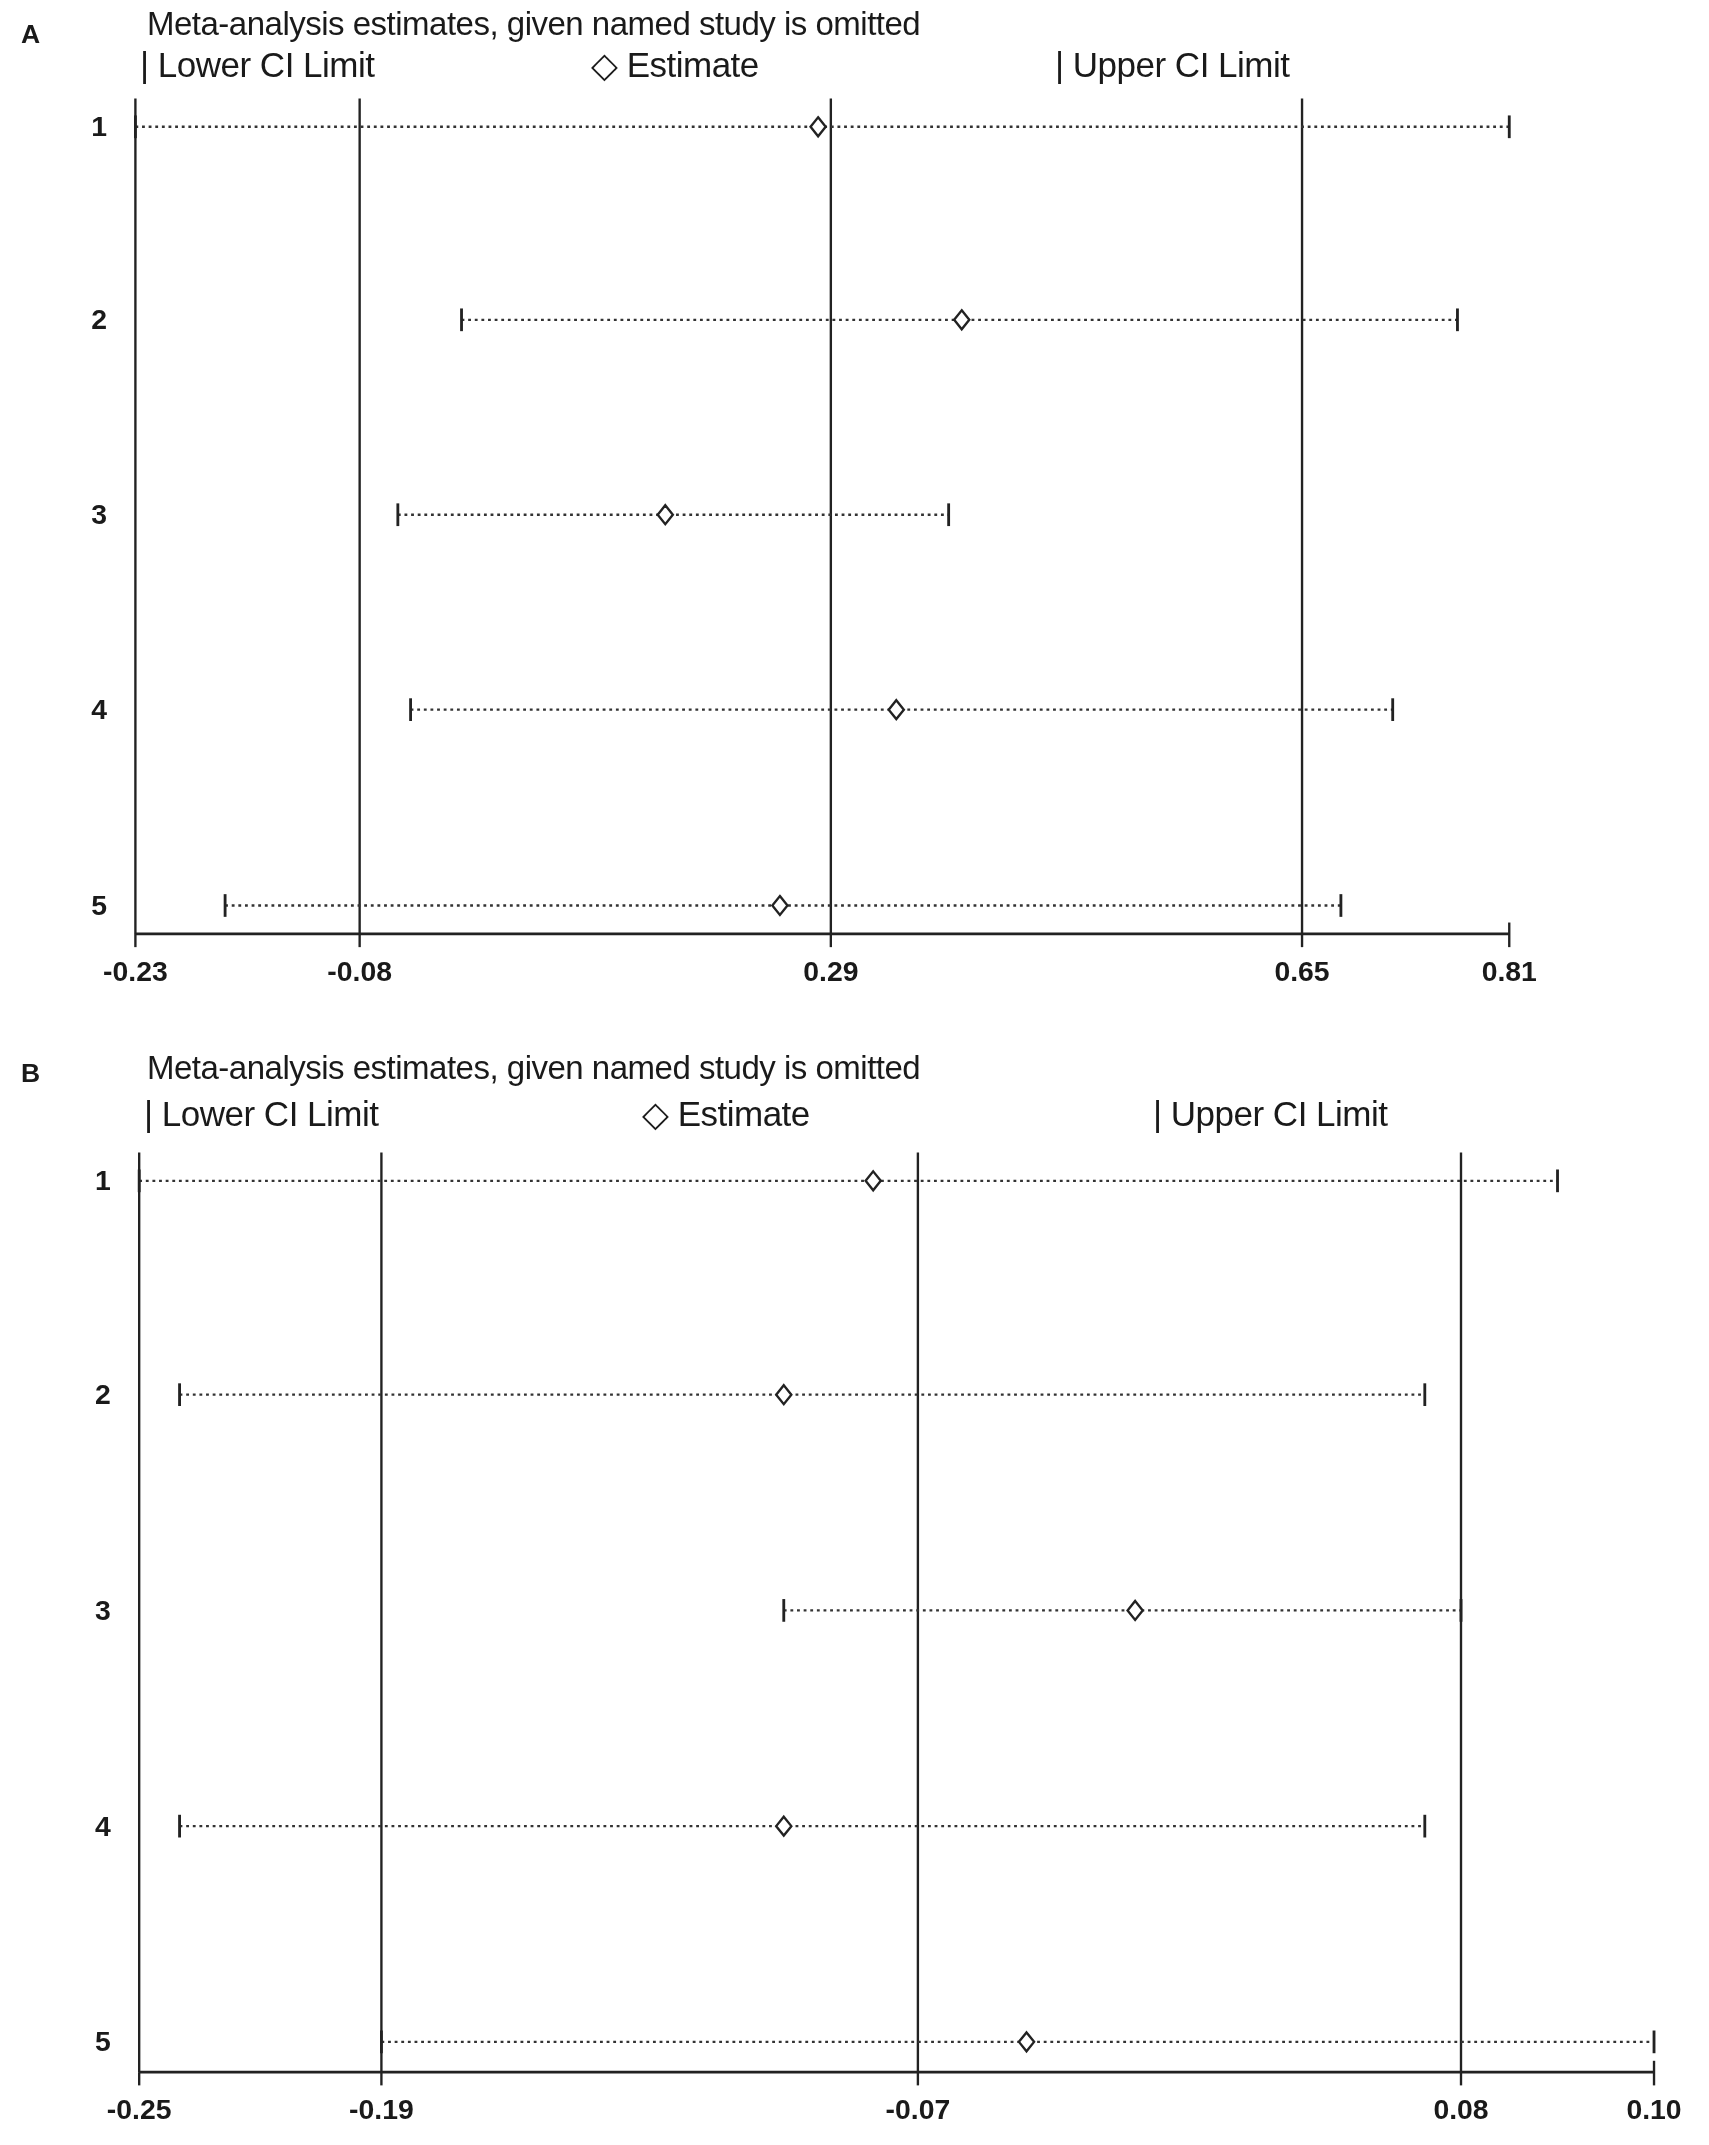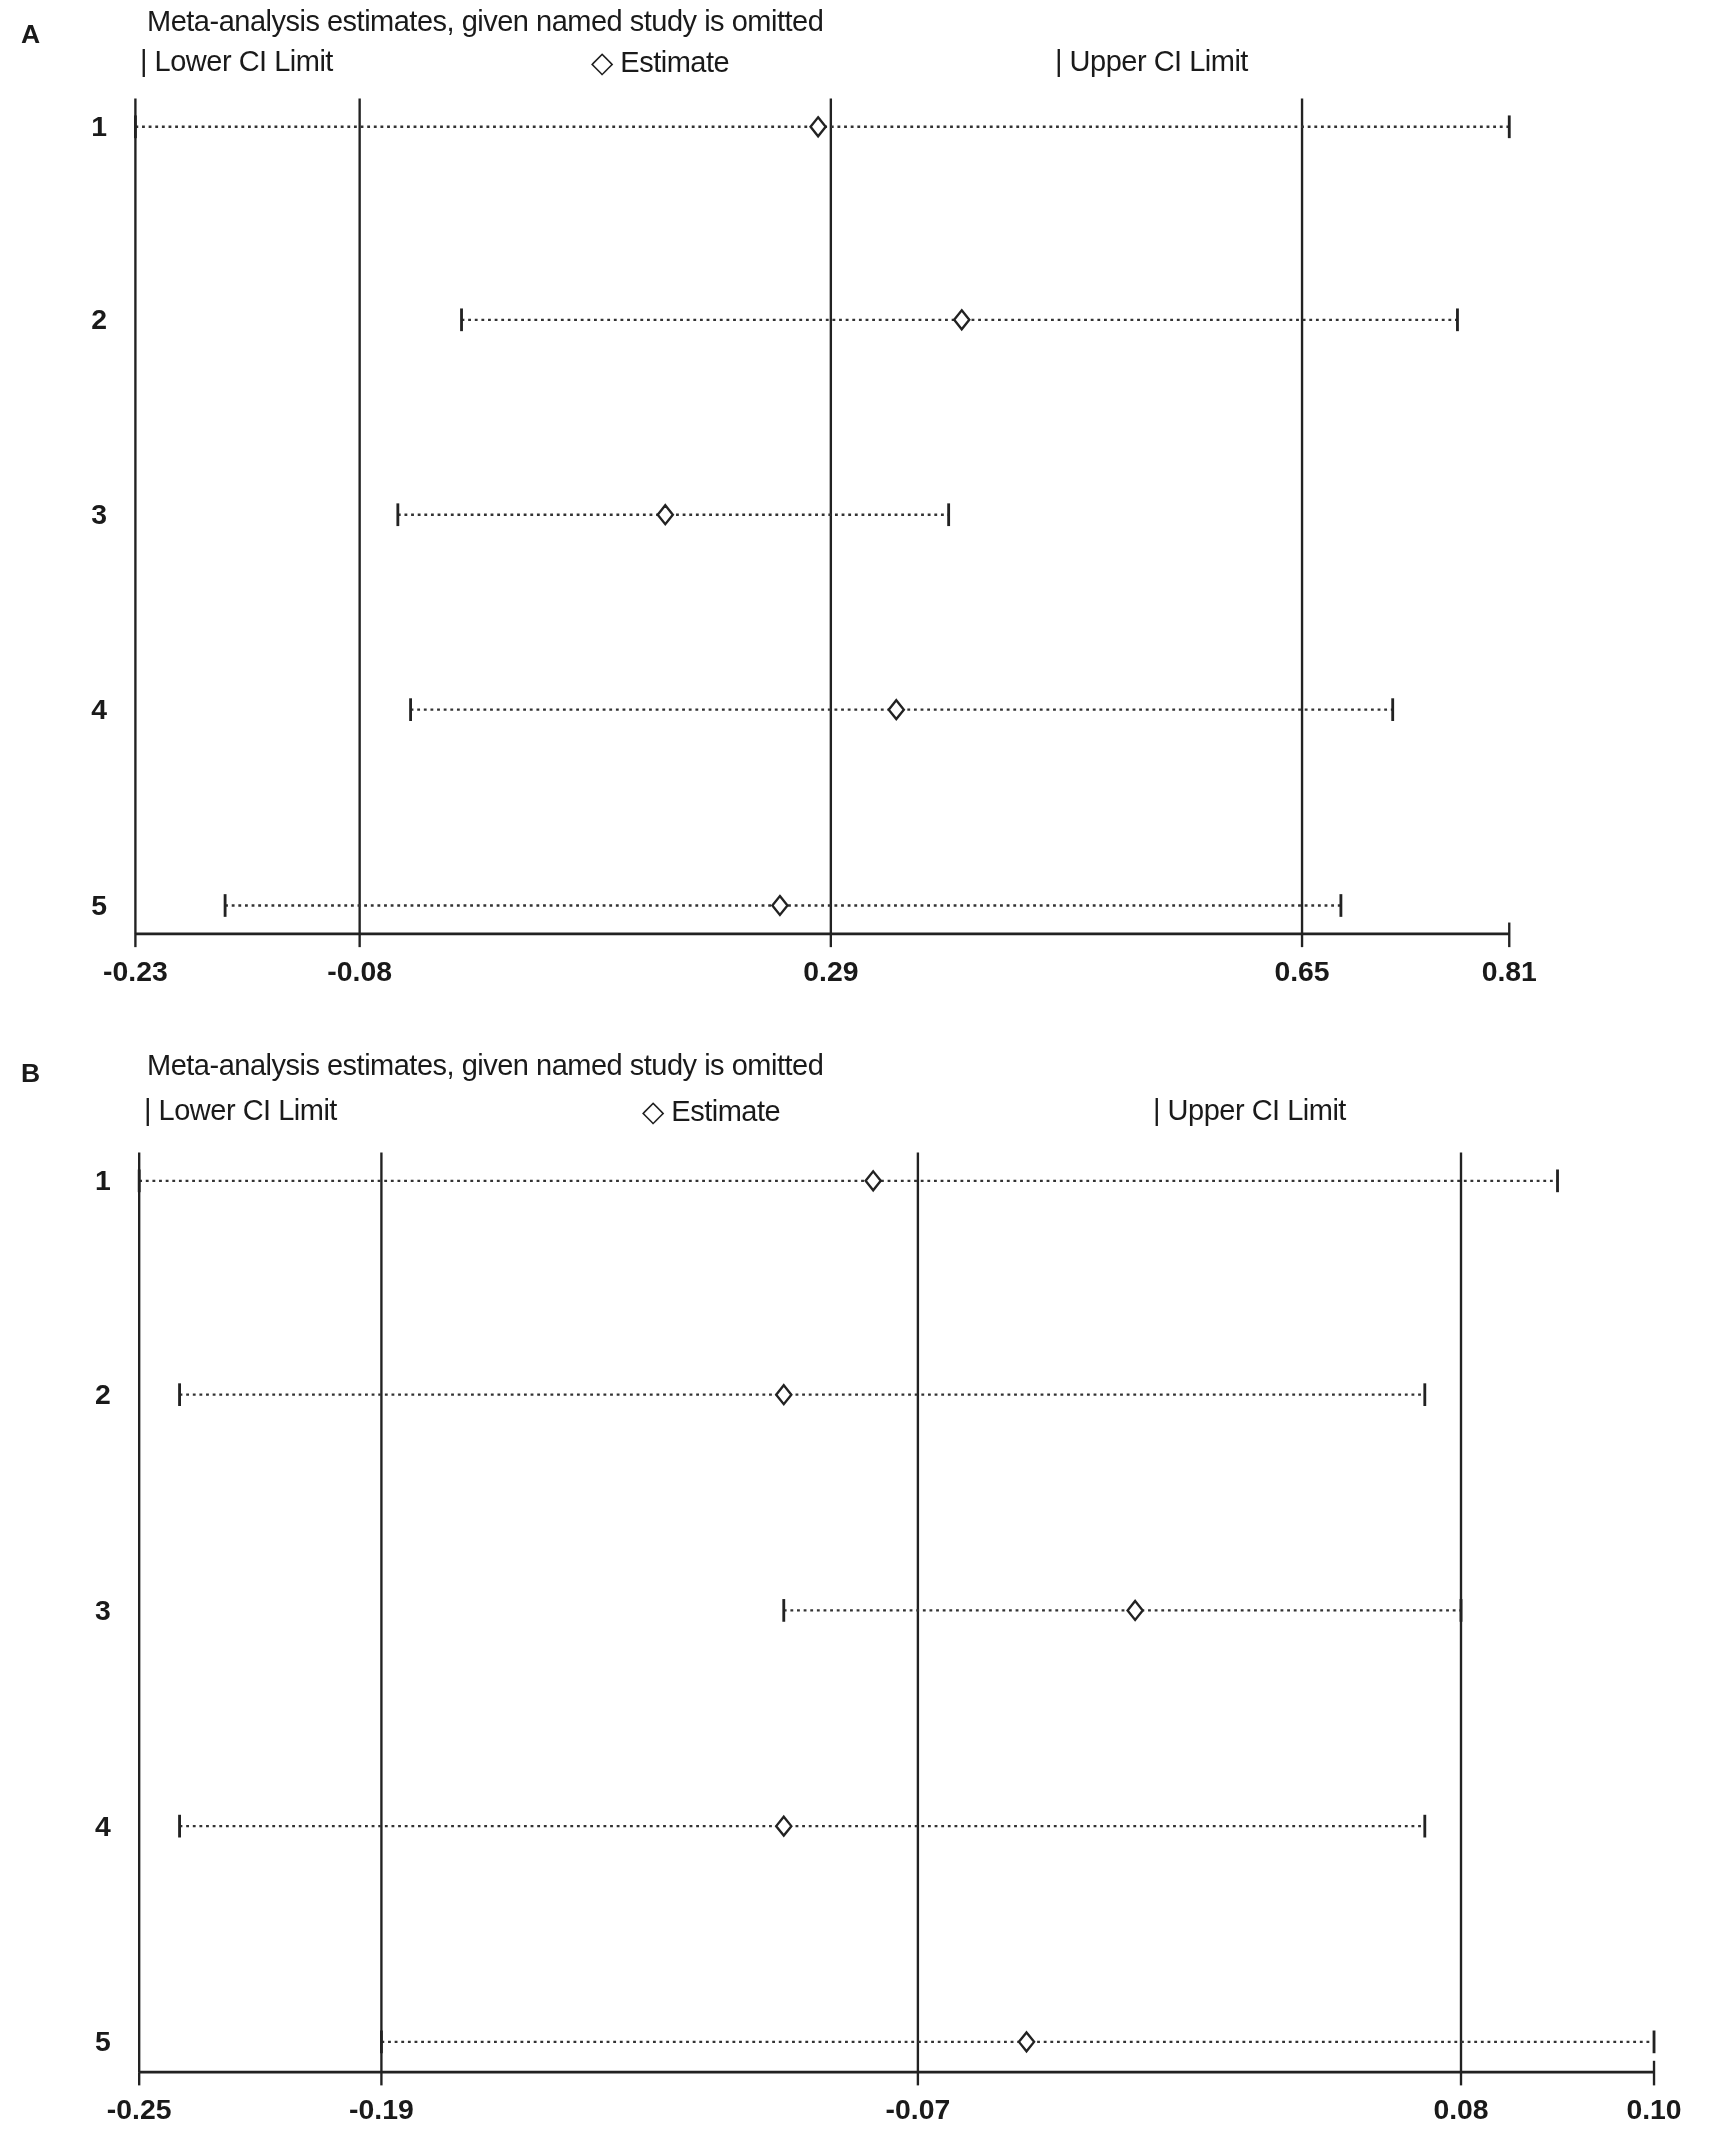--- a/index.html
+++ b/index.html
@@ -1,20 +1,20 @@
 <!DOCTYPE html>
 <html style="font-size:15px"><head>
 <meta charset="utf-8">
 <style>
   html, body { margin: 0; padding: 0; background: #ffffff; }
   body { width: 1709px; height: 2145px; position: relative; overflow: hidden;
          font-family: "Liberation Sans", sans-serif; color: #1a1a1a; }
   .panel-letter { position: absolute; font-weight: bold; font-size: 26.5px; }
-  .title { position: absolute; font-size: 29px; letter-spacing: -0.5px; white-space: nowrap; }
-  .legend { position: absolute; font-size: 29px; letter-spacing: -0.5px; white-space: nowrap; text-align: right; }
+  .title { position: absolute; font-size: 33px; letter-spacing: -0.5px; white-space: nowrap; }
+  .legend { position: absolute; font-size: 35px; letter-spacing: -0.5px; white-space: nowrap; text-align: right; }
   svg { position: absolute; left: 0; top: 0; }
   .tick-label { font-family: "Liberation Sans", sans-serif; font-size: 30px; font-weight: bold; fill: #1a1a1a; }
   .row-label { font-family: "Liberation Sans", sans-serif; font-size: 30px; font-weight: bold; fill: #1a1a1a; }
 </style>
 </head>
 <body>
 
 <div class="panel-letter" style="left:21px; top:19px;">A</div>
 <div class="title" style="left:147px; top:4.7px;">Meta-analysis estimates, given named study is omitted</div>
 <div class="legend" style="left:140px; top:45px;">| Lower CI Limit</div>

